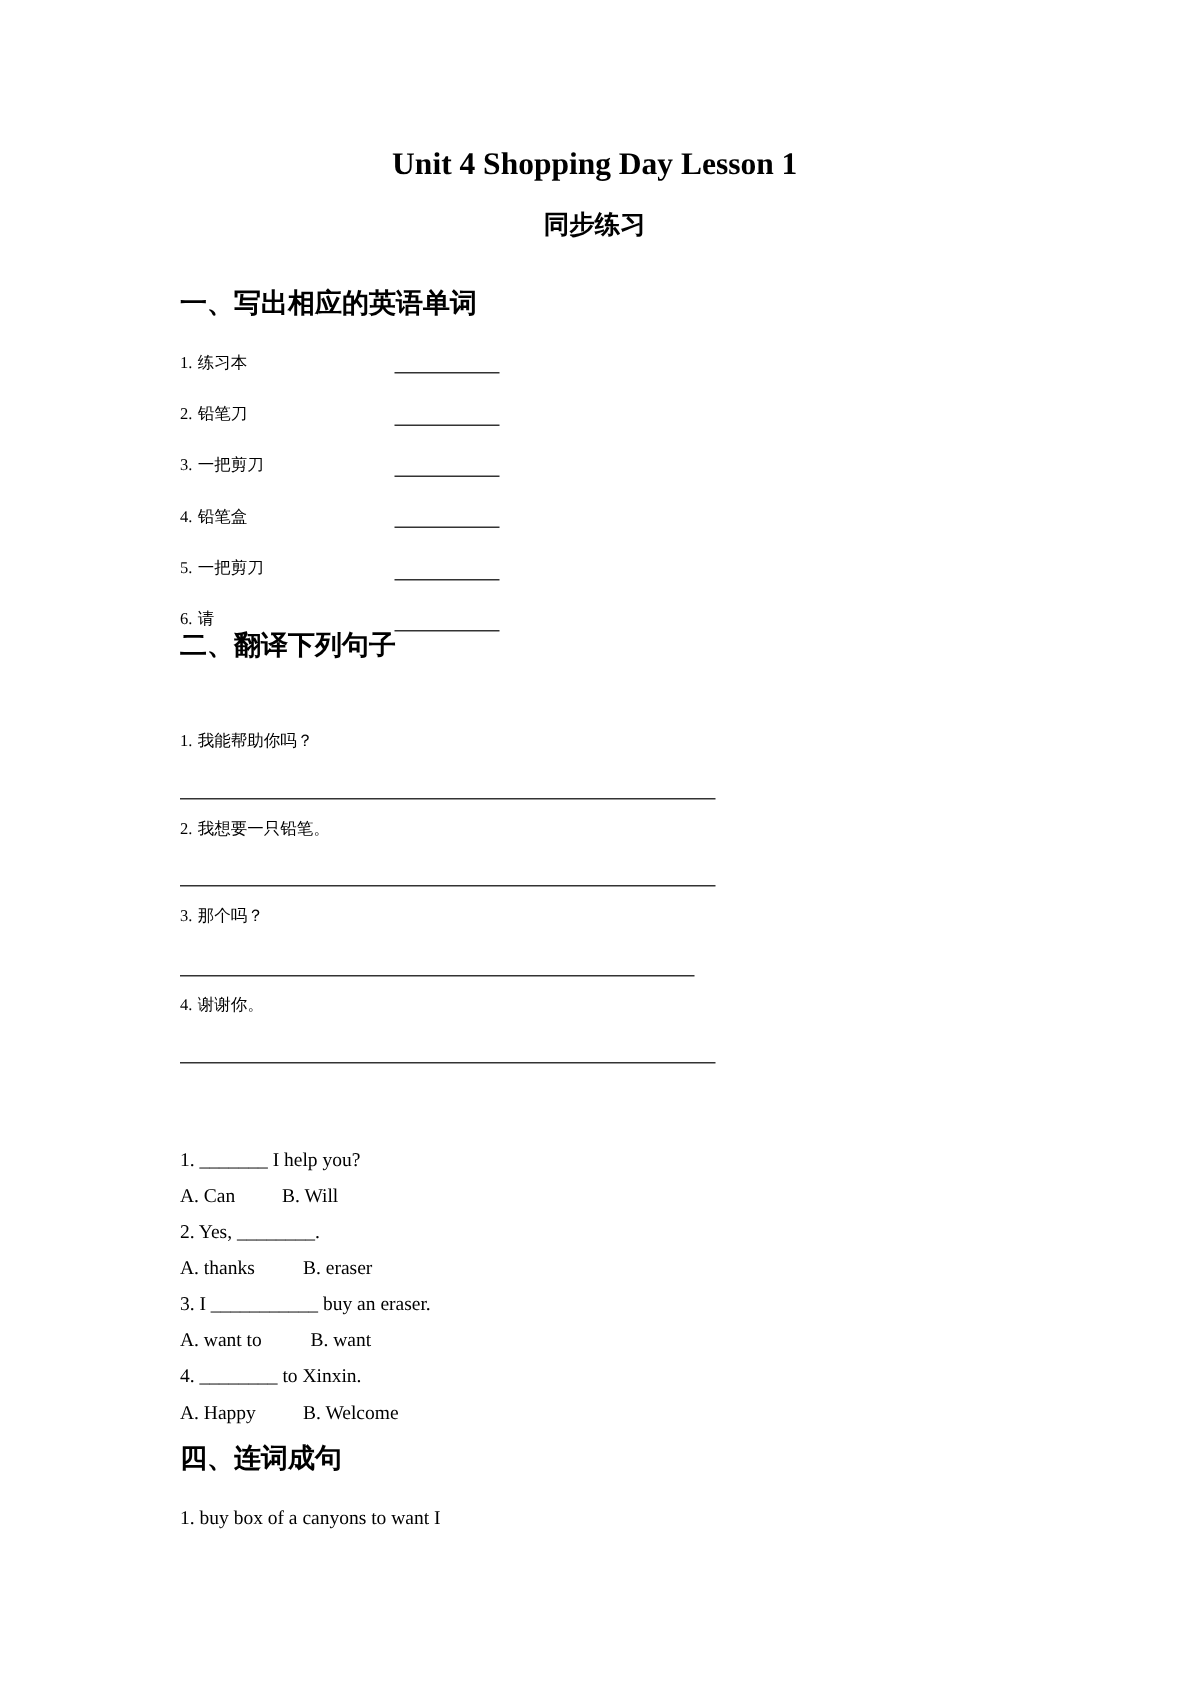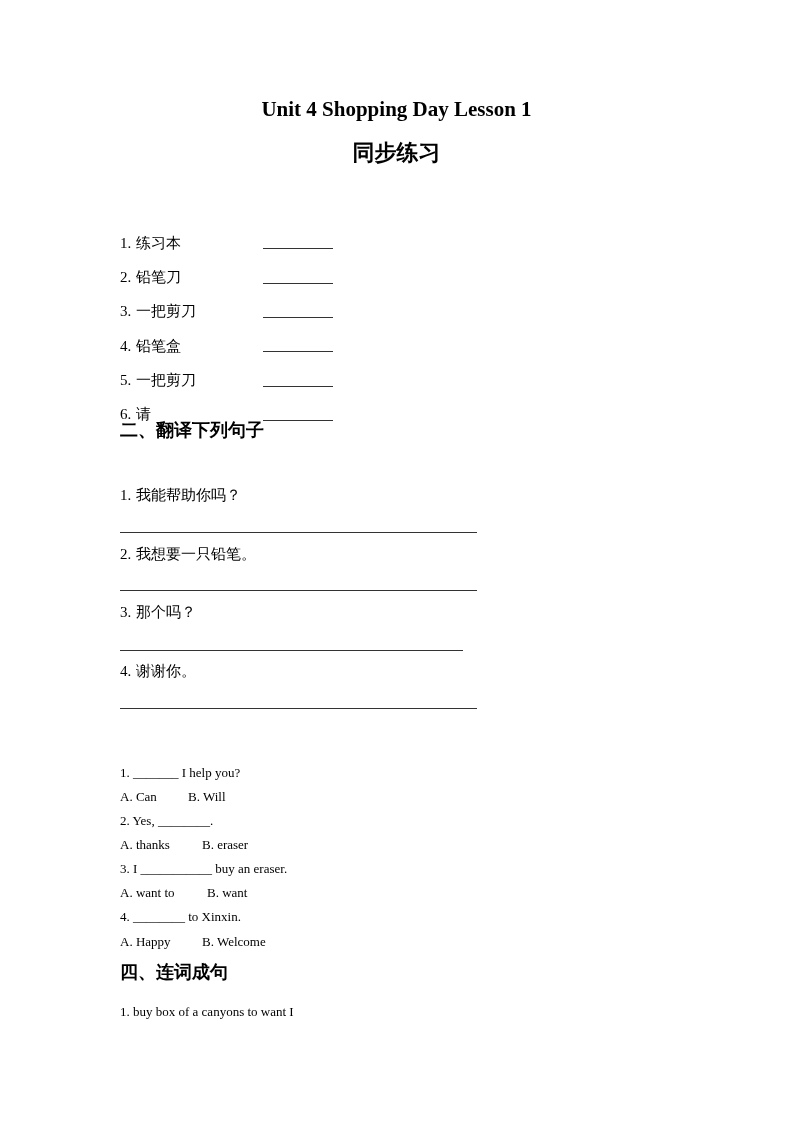--- a/index.html
+++ b/index.html
@@ -1,34 +1,35 @@
 <!DOCTYPE html>
 <html><head>
 <meta charset="utf-8">
 <style>
   html, body { margin: 0; padding: 0; background: #ffffff; }
   body { width: 793px; height: 1122px; position: relative; overflow: hidden; color: #000; }
   .page { position: absolute; left: 0; top: 0; width: 696px; height: 1122px; }
   .title { position: absolute; left: 0; width: 793px; text-align: center; top: 97px; font-family: "Liberation Serif", serif; font-weight: bold; font-size: 21px; }
-  .subtitle { position: absolute; left: 0; width: 793px; text-align: center; top: 138px; font-family: "DejaVu Sans", sans-serif; font-weight: bold; font-size: 22px; }
+  .subtitle { position: absolute; left: 0; width: 793px; text-align: center; top: 138px; font-family: "DejaVu Sans", sans-serif; font-weight: bold; font-size: 17px; }
   .section-heading { position: absolute; left: 120px; font-family: "DejaVu Sans", sans-serif; font-weight: bold; font-size: 18px; }
-  .item { position: absolute; left: 120px; font-family: "DejaVu Sans", "Liberation Serif", serif; font-size: 15px; }
+  .item { position: absolute; left: 120px; font-family: "DejaVu Sans", "Liberation Serif", serif; font-size: 11px; }
   .item .num { font-family: "Liberation Serif", serif; }
   .blank { position: absolute; left: 263px; width: 70px; border-bottom: 1px solid #333; height: 0; }
   .answer-line { position: absolute; left: 120px; height: 0; border-bottom: 1px solid #333; }
   .en { position: absolute; left: 120px; font-family: "Liberation Serif", serif; font-size: 13px; }
   .opt-b { position: absolute; text-align: center; }
 </style>
 </head>
 <body>
 
 <div class="page">
   <div class="title">Unit 4 Shopping Day Lesson 1</div>
   <div class="subtitle">同步练习</div>
 
+  <div class="section-heading" style="top:190px">一、写出相应的英语单词</div>
 
   <div class="item" style="top:234px"><span class="num">1.</span> <span>练习本</span></div>
   <div class="blank" style="top:248px"></div>
 
   <div class="item" style="top:268px"><span class="num">2.</span> <span>铅笔刀</span></div>
   <div class="blank" style="top:283px"></div>
 
   <div class="item" style="top:302px"><span class="num">3.</span> <span>一把剪刀</span></div>
   <div class="blank" style="top:317px"></div>
 

